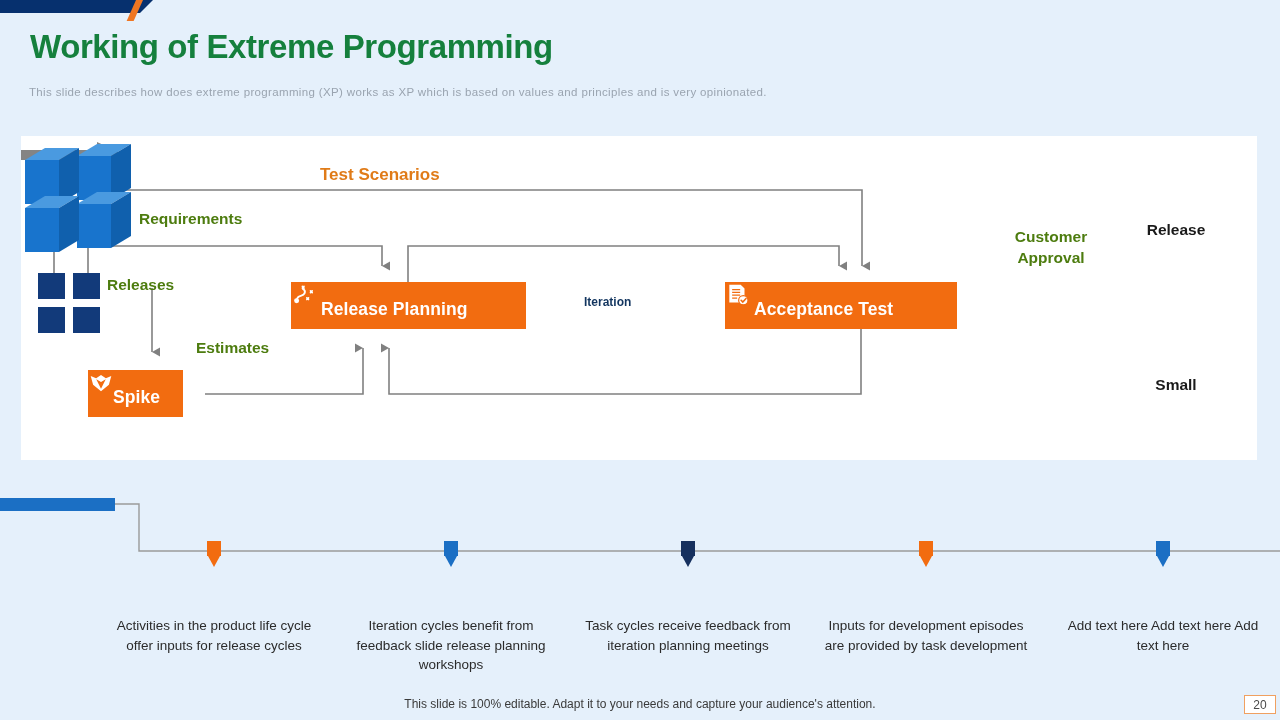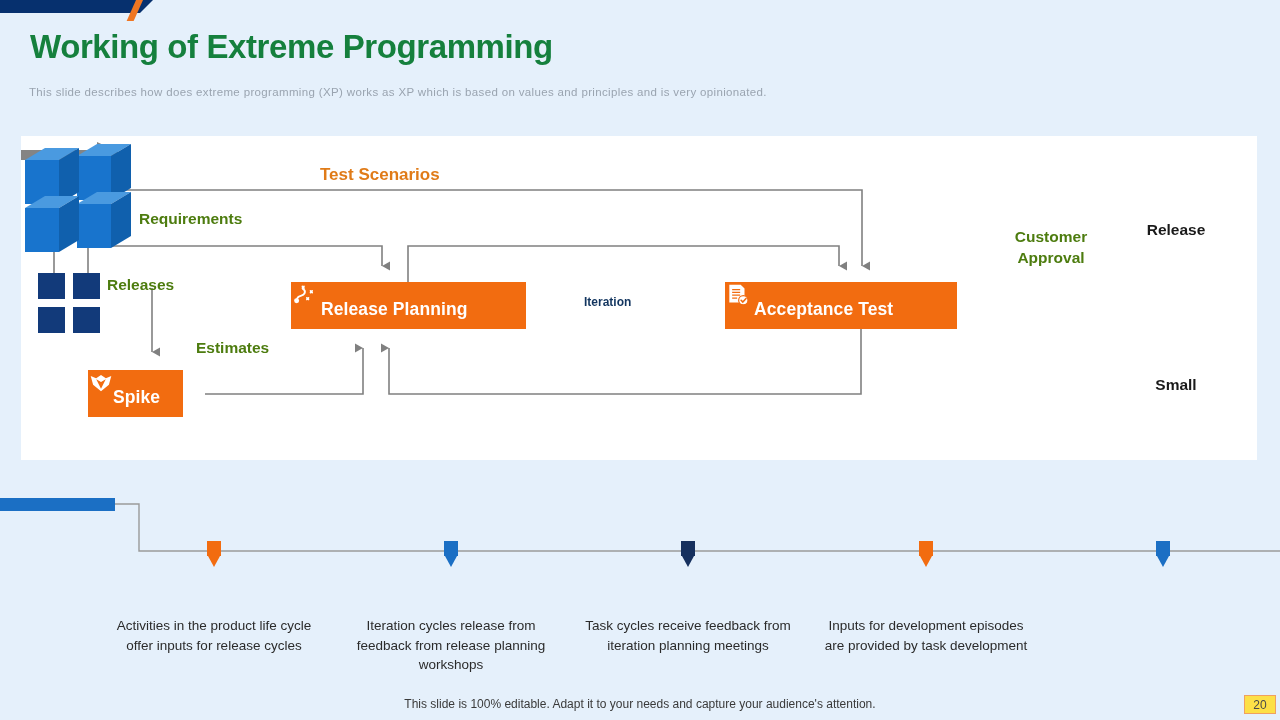--- a/index.html
+++ b/index.html
@@ -125,21 +125,21 @@
 
   
   .footer-note {
     position: absolute; left: 0; top: 697px; width: 1280px;
     text-align: center; font-size: 12px; color: #3a3a3a;
   }
   .page-badge {
     position: absolute; right: 4px; top: 695px;
     width: 32px; height: 19px;
     border: 1px solid #f0a060;
-    background: #fde047;
+    background: #ffffff;
     color: #4a4a4a; font-size: 12px;
     display: flex; align-items: center; justify-content: center;
   }
 </style>
 </head>
 <body>
 
 <div class="corner-deco">
   <div class="corner-bar"></div>
   <div class="corner-slash"></div>
@@ -283,19 +283,20 @@
       <div style="position: absolute; left: 1px; top: 15px; width: 0px; height: 0px; border-left: 6px solid transparent; border-right: 6px solid transparent; border-top: 11px solid rgb(242, 108, 16);"></div>
     </div>
     <div style="position: absolute; left: 1156px; top: 541px; width: 14px; height: 28px;">
       <div style="position: absolute; left: 0px; top: 0px; width: 14px; height: 15px; background: rgb(27, 111, 196);"></div>
       <div style="position: absolute; left: 1px; top: 15px; width: 0px; height: 0px; border-left: 6px solid transparent; border-right: 6px solid transparent; border-top: 11px solid rgb(27, 111, 196);"></div>
     </div>
   </div>
 
 <div class="tl-items">
   <div class="tl-item" style="left:109px;">Activities in the product life cycle offer inputs for release cycles</div>
-  <div class="tl-item" style="left:346px;">Iteration cycles release from feedback from release planning workshops</div>
+  <div class="tl-item" style="left:346px;">Iteration cycles benefit from feedback slide release planning workshops</div>
   <div class="tl-item" style="left:583px;">Task cycles receive feedback from iteration planning meetings</div>
   <div class="tl-item" style="left:821px;">Inputs for development episodes are provided by task development</div>
+  <div class="tl-item" style="left:1058px;">Add text here Add text here Add text here</div>
 </div>
 
 <div class="footer-note">This slide is 100% editable. Adapt it to your needs and capture your audience's attention.</div>
 <div class="page-badge">20</div>
 
 </body></html>

